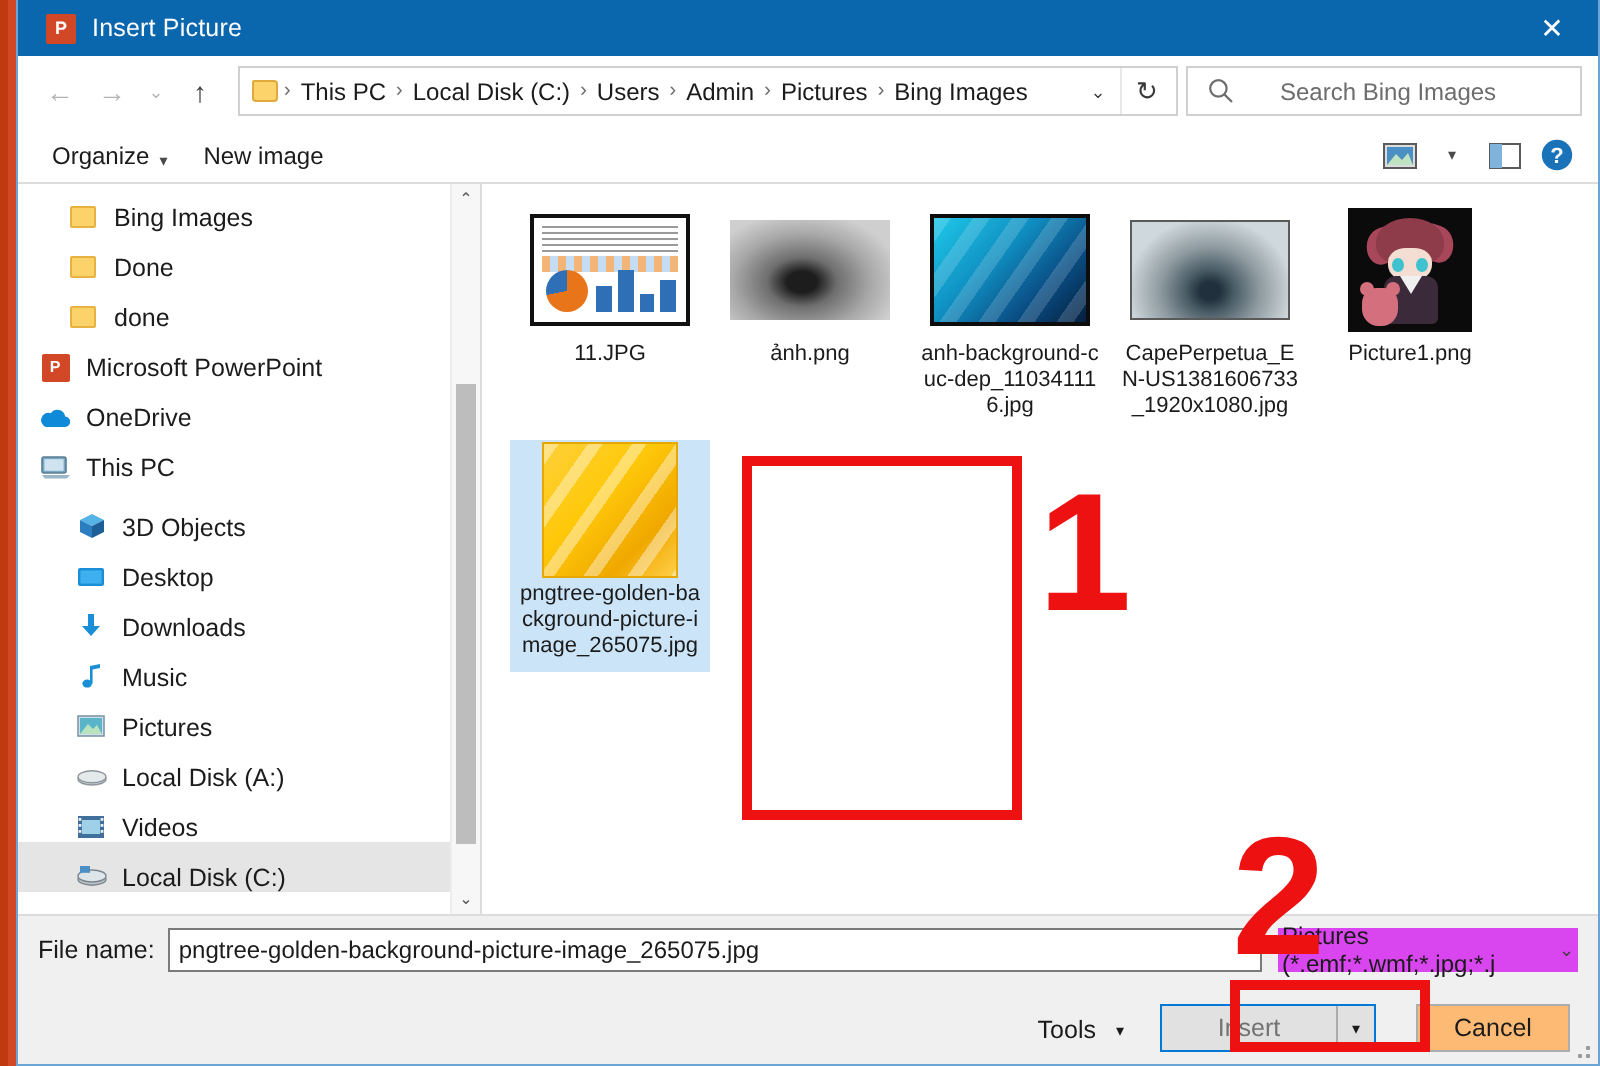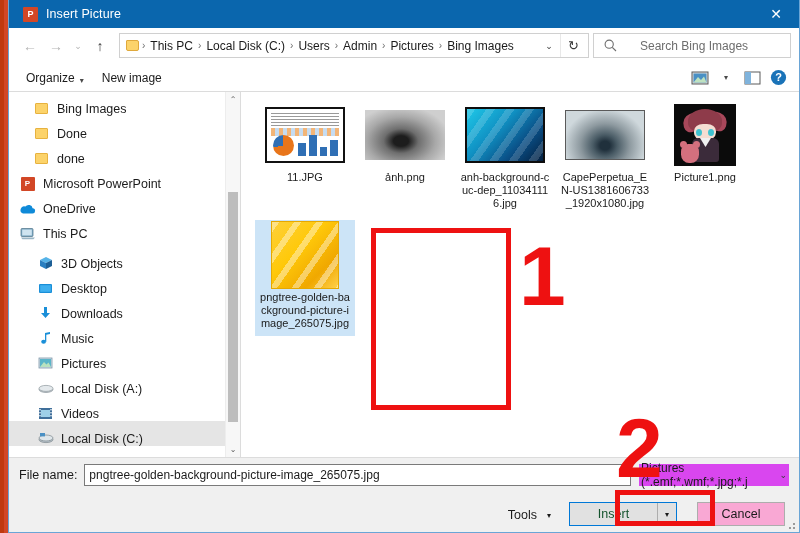--- a/index.html
+++ b/index.html
@@ -309,32 +309,32 @@
     display: flex; align-items: center; gap: 10px; margin-right: 8px;
   }
   #tools-caret { font-size: 8px; }
   #insert-group {
     display: flex; align-items: stretch;
     border: 1px solid #0078d7; background: #e1e1e1; height: 24px;
     margin-right: 16px;
   }
   #insert-btn {
     width: 88px; display: flex; align-items: center; justify-content: center;
-    font-size: 12.5px; color: #14532d;
+    font-size: 12.5px; color: #737373;
     background: #e1e1e1; border-right: 1px solid #adadad;
   }
   #insert-caret {
     width: 18px; display: flex; align-items: center; justify-content: center;
     font-size: 8px; color: #1b1b1b; background: #e1e1e1;
   }
   #cancel-btn {
-    width: 88px; height: 24px;
+    width: 77px; height: 24px;
     display: flex; align-items: center; justify-content: center;
     font-size: 12.5px; color: #1b1b1b;
-    background: #f9a8d4; border: 1px solid #adadad;
+    background: #fdba74; border: 1px solid #adadad;
   }
   #resize-grip {
     position: absolute; right: 3px; bottom: 2px; width: 10px; height: 10px;
     background:
       radial-gradient(circle at 8px 8px, #9a9a9a 1px, transparent 1.2px),
       radial-gradient(circle at 4px 8px, #9a9a9a 1px, transparent 1.2px),
       radial-gradient(circle at 8px 4px, #9a9a9a 1px, transparent 1.2px);
   }
 
   

